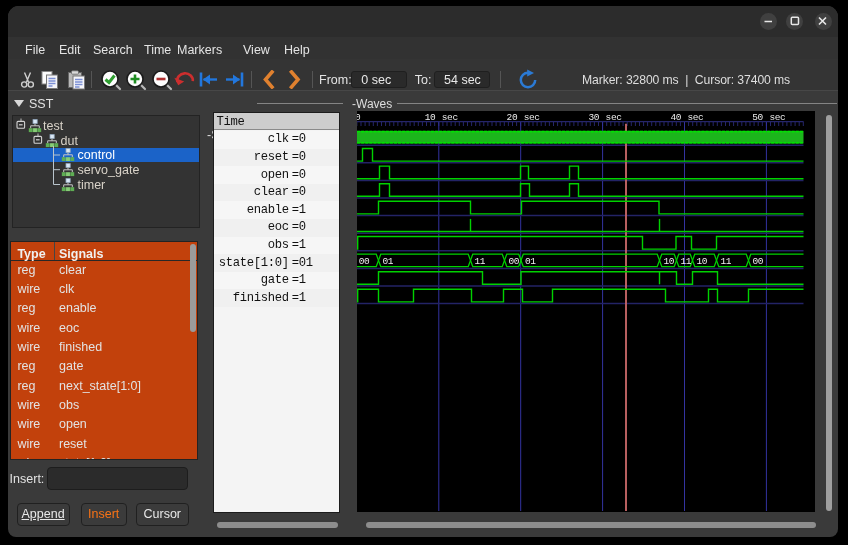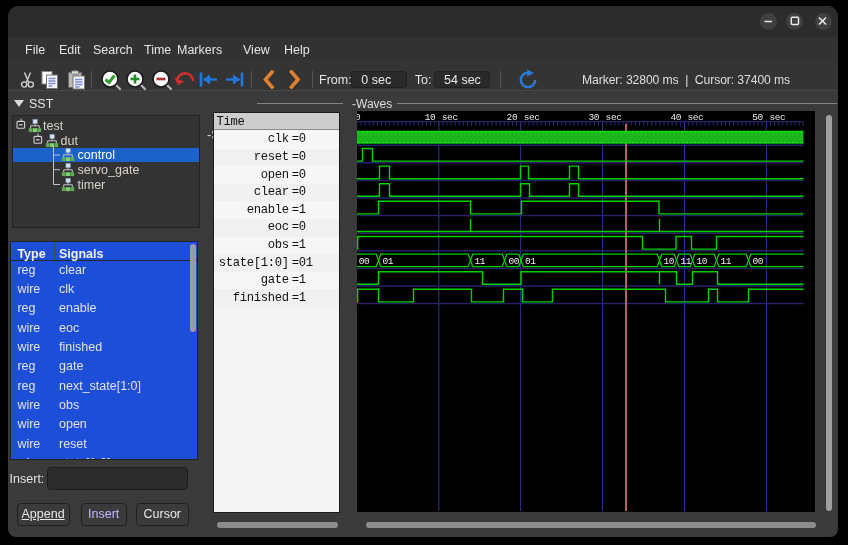--- a/index.html
+++ b/index.html
@@ -156,21 +156,21 @@
 <div class="tt" style="left:77.5px;top:163px;">servo_gate</div>
 <svg style="position:absolute;left:61px;top:177.7px" width="14" height="14" viewBox="0 0 14 14">
     <rect x="5" y="0.6" width="4.2" height="3.8" fill="#d9e7f5" stroke="#93a9bf" stroke-width="0.8"></rect>
     <path d="M7 4.6 V6.8 M2.7 9.2 V6.8 H11.3 V9.2" stroke="#c6c6c6" stroke-width="1" fill="none"></path>
     <rect x="0.8" y="9.2" width="3.9" height="3.9" fill="#5fae54"></rect>
     <rect x="5.05" y="9.2" width="3.9" height="3.9" fill="#86cd76"></rect>
     <rect x="9.3" y="9.2" width="3.9" height="3.9" fill="#5fae54"></rect>
   </svg>
 <div class="tt" style="left:77.5px;top:177.8px;">timer</div>
 
-<div style="position:absolute;left:10px;top:241px;width:187.5px;height:218.5px;background:#1d4ed8;border:1px solid #232323;box-sizing:border-box;overflow:hidden;">
+<div style="position:absolute;left:10px;top:241px;width:187.5px;height:218.5px;background:#c2410c;border:1px solid #232323;box-sizing:border-box;overflow:hidden;">
   <div style="position:absolute;left:43px;top:0;width:1px;height:18px;background:#454545;"></div>
   <div style="position:absolute;left:0;top:17.8px;width:100%;height:1px;background:#272727;"></div>
   <div style="position:absolute;left:6.4px;top:5px;font-weight:bold;color:#f0f0f0;font-size:12.5px;">Type</div>
   <div style="position:absolute;left:48px;top:5px;font-weight:bold;color:#f0f0f0;font-size:12.5px;">Signals</div>
   <div class="trow">
       <div style="position:absolute;left:6.4px;top:20.8px;">reg</div>
       <div style="position:absolute;left:48px;top:20.8px;">clear</div>
       <div style="position:absolute;left:6.4px;top:40.1px;">wire</div>
       <div style="position:absolute;left:48px;top:40.1px;">clk</div>
       <div style="position:absolute;left:6.4px;top:59.4px;">reg</div>
@@ -190,21 +190,21 @@
       <div style="position:absolute;left:6.4px;top:194.5px;">wire</div>
       <div style="position:absolute;left:48px;top:194.5px;">reset</div>
       <div style="position:absolute;left:6.4px;top:213.8px;">wire</div>
       <div style="position:absolute;left:48px;top:213.8px;">state[1:0]</div>
     </div>
 </div>
 <div style="position:absolute;left:190.3px;top:244px;width:6px;height:88px;background:#9b9b9b;border-radius:3px;"></div>
 <div style="position:absolute;left:9.6px;top:471.5px;color:#e2e2e2;font-size:12.5px;">Insert:</div>
 <div style="position:absolute;left:47px;top:467.4px;width:141px;height:22.8px;background:#2b2b2b;border:1px solid #1d1d1d;border-radius:4px;box-sizing:border-box;"></div>
 <div style="position:absolute;left:16.5px;top:503.4px;width:53.2px;height:22.8px;background:#3b3b3b;border:1px solid #202020;border-radius:4px;box-sizing:border-box;color:#e8e8e8;font-size:12.5px;text-align:center;line-height:21px;text-decoration:underline;">Append</div>
-<div style="position:absolute;left:80.6px;top:503.4px;width:46.2px;height:22.8px;background:#3b3b3b;border:1px solid #202020;border-radius:4px;box-sizing:border-box;color:#c4b5fd;font-size:12.5px;text-align:center;line-height:21px;">Insert</div>
+<div style="position:absolute;left:80.6px;top:503.4px;width:46.2px;height:22.8px;background:#3b3b3b;border:1px solid #202020;border-radius:4px;box-sizing:border-box;color:#f97316;font-size:12.5px;text-align:center;line-height:21px;">Insert</div>
 <div style="position:absolute;left:135.6px;top:503.4px;width:53.3px;height:22.8px;background:#3b3b3b;border:1px solid #202020;border-radius:4px;box-sizing:border-box;color:#e8e8e8;font-size:12.5px;text-align:center;line-height:21px;">Cursor</div>
 
 <div style="position:absolute;left:207px;top:96.5px;color:#dedede;font-size:12.5px;margin-top:31px;">-Signals</div>
 <div style="position:absolute;left:256.5px;top:102.6px;width:86px;height:1px;background:#848484;"></div>
 <div id="sigpanel" style="position:absolute;left:213px;top:112.3px;width:126.5px;height:400.5px;background:#f4f4f4;border:1px solid #1c1c1c;box-sizing:border-box;overflow:hidden;"></div>
 <div style="position:absolute;left:214px;top:113.3px;width:124.5px;height:16.5px;background:#cdcdcd;border-bottom:1px solid #8a8a8a;box-sizing:border-box;">
     <span style="font-family:'Liberation Mono',monospace;font-size:12.2px;color:#111;position:absolute;left:2.5px;top:1.5px;letter-spacing:-0.3px;">Time</span>
   </div>
 <div class="sigrows">
     <div style="position:absolute;left:214px;top:131.0px;width:124.5px;height:17.6px;background:#f6f6f6;">

